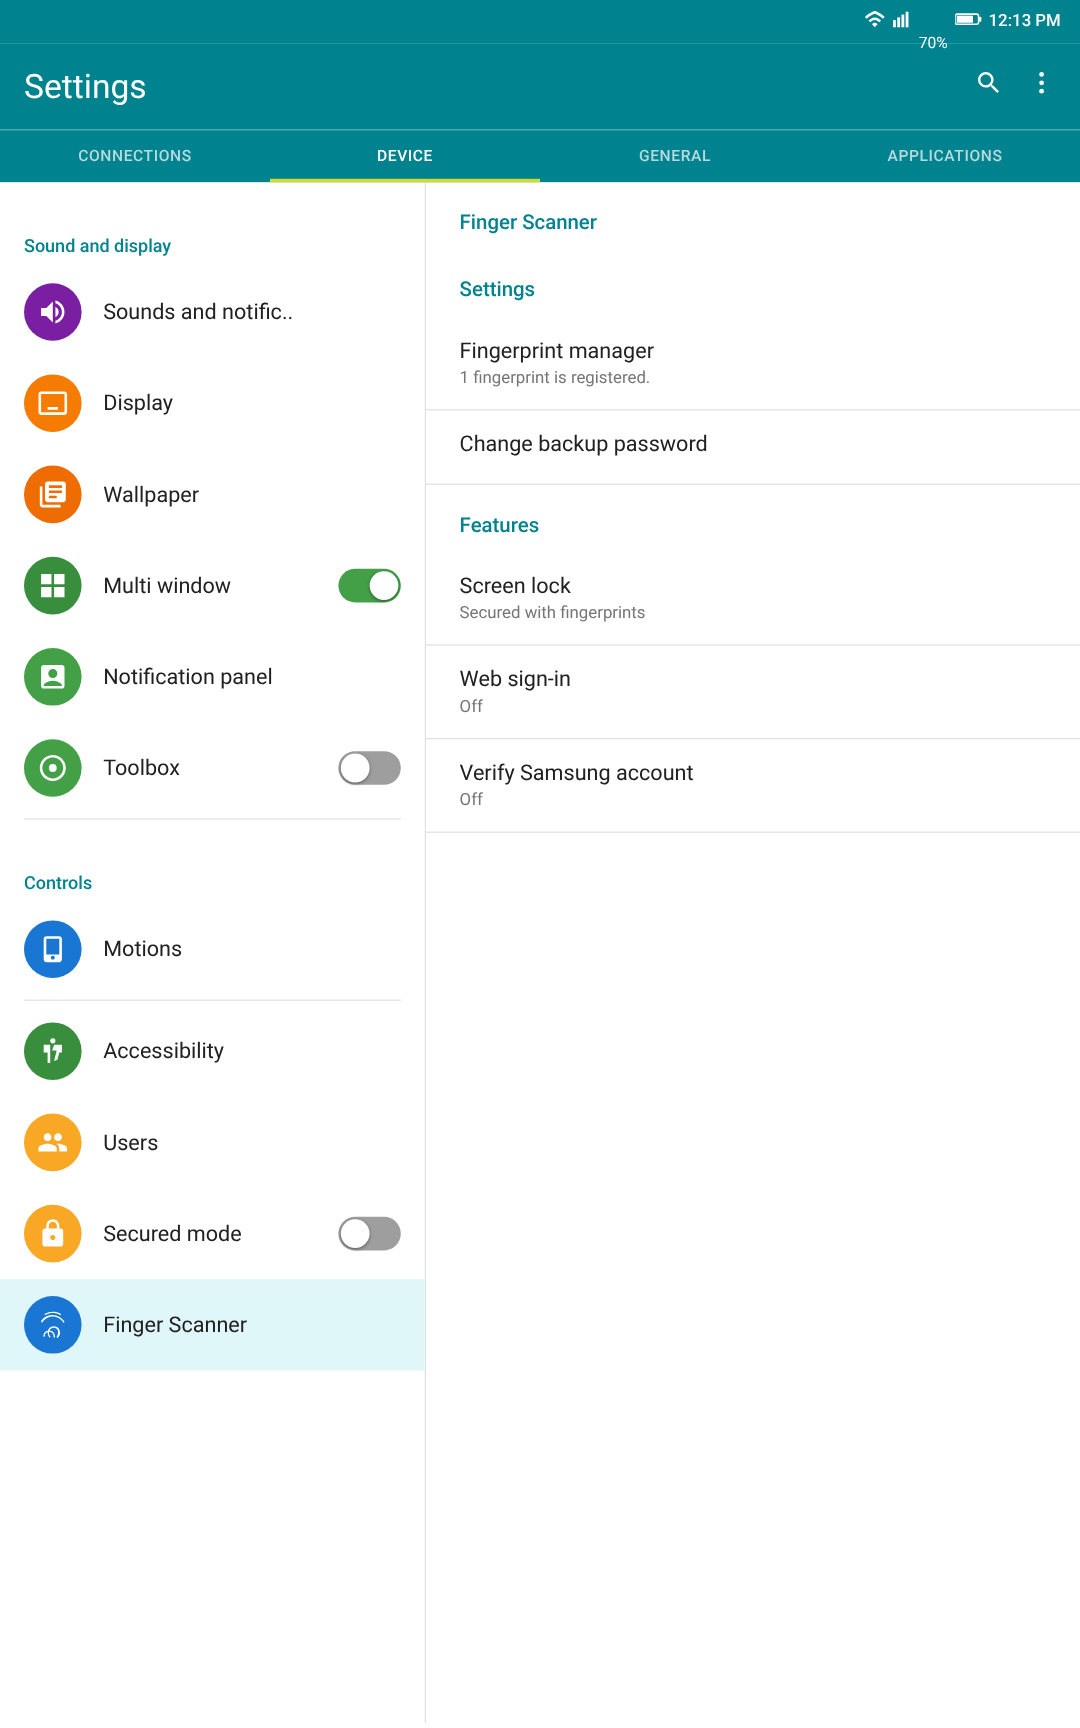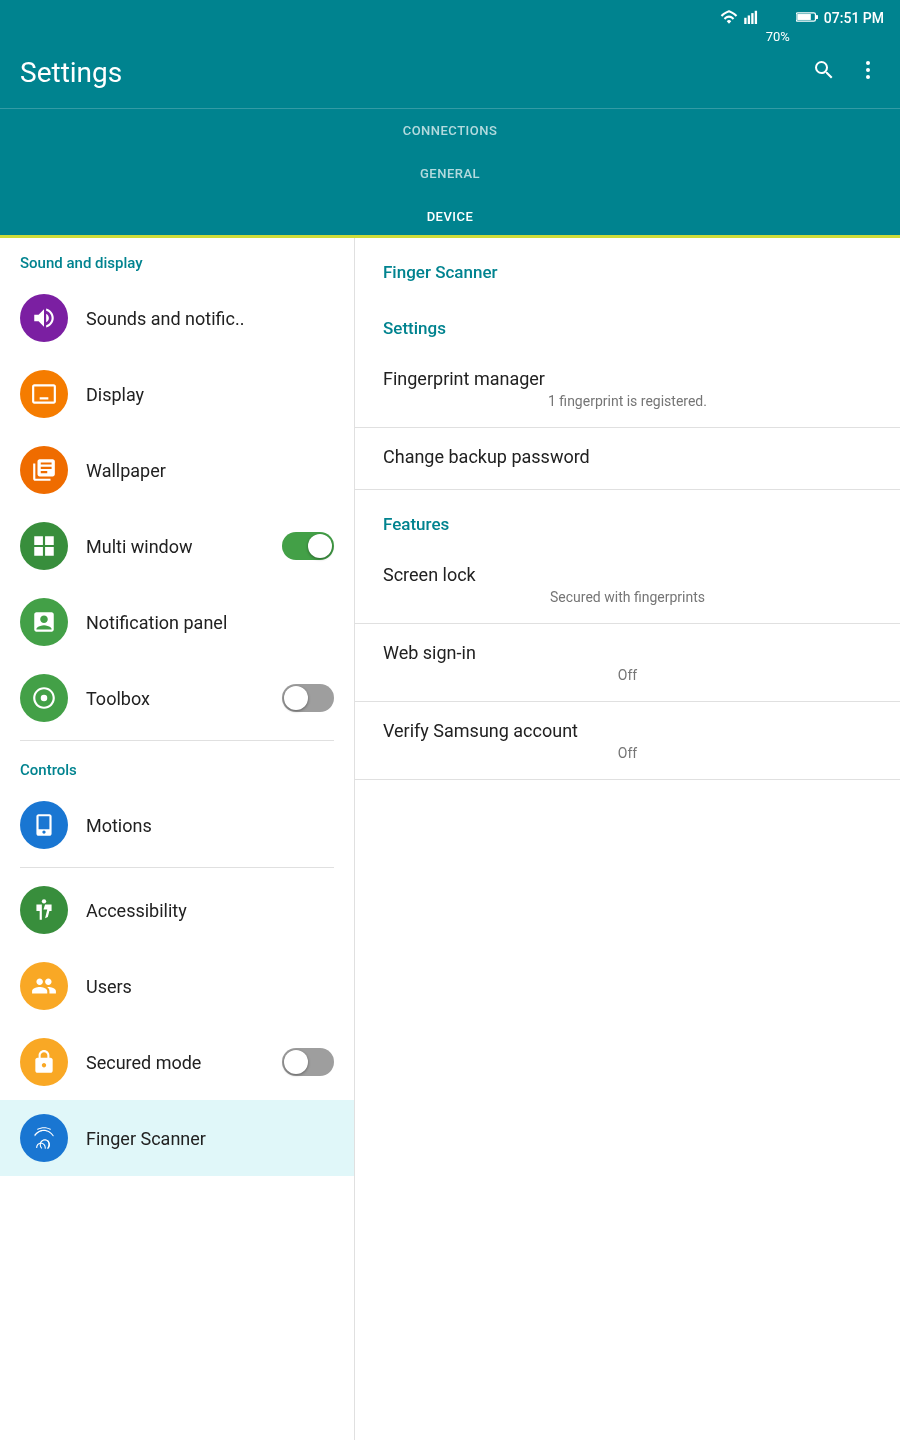--- a/index.html
+++ b/index.html
@@ -51,21 +51,20 @@
       color: #fff;
       font-size: 22px;
       cursor: pointer;
     }
 
     
     .nav-tabs {
       background: #00838f;
       display: flex;
       border-top: 1px solid rgba(255,255,255,0.2);
-      flex-direction: column;
     }
     .nav-tab {
       flex: 1;
       text-align: center;
       padding: 14px 0;
       color: rgba(255,255,255,0.7);
       font-size: 13px;
       font-weight: 500;
       letter-spacing: 0.5px;
       cursor: pointer;
@@ -96,20 +95,21 @@
       border-right: 1px solid #e0e0e0;
       overflow-y: auto;
       background: #fff;
     }
 
     .section-header {
       color: #00838f;
       font-size: 15px;
       padding: 16px 20px 8px 20px;
       font-weight: 500;
+      margin-top: 28px;
     }
 
     .menu-item {
       display: flex;
       align-items: center;
       padding: 14px 20px;
       cursor: pointer;
       min-height: 70px;
     }
     .menu-item.active {
@@ -194,21 +194,20 @@
     }
 
     .right-item-title {
       font-size: 18px;
       color: #212121;
       margin-bottom: 4px;
     }
     .right-item-subtitle {
       font-size: 14px;
       color: #757575;
-      text-align: center;
     }
 
     
     .svg-icon {
       width: 26px;
       height: 26px;
       fill: white;
     }
   </style>
 </head>
@@ -230,21 +229,21 @@
       </svg>
     </span>
     <span style="color:#fff;font-size:13px;margin-top:36px;">70%</span>
     <span>
       <svg width="22" height="12" viewBox="0 0 26 14" fill="white">
         <rect x="0" y="2" width="23" height="10" rx="2" fill="none" stroke="white" stroke-width="1.5"></rect>
         <rect x="23.5" y="4.5" width="2.5" height="5" rx="1"></rect>
         <rect x="1.5" y="3.5" width="16" height="7" fill="white"></rect>
       </svg>
     </span>
-    <span style="color:#fff;font-size:14px;font-weight:500;">07:51 PM</span>
+    <span style="color:#fff;font-size:14px;font-weight:500;">12:13 PM</span>
   </div>
 </div>
 
 <div class="header">
   <span class="header-title">Settings</span>
   <div class="header-icons">
     <span class="header-icon">
       <svg width="24" height="24" viewBox="0 0 24 24" fill="white">
         <path d="M15.5 14h-.79l-.28-.27A6.47 6.47 0 0 0 16 9.5 6.5 6.5 0 1 0 9.5 16c1.61 0 3.09-.59 4.23-1.57l.27.28v.79l5 4.99L20.49 19l-4.99-5zm-6 0C7.01 14 5 11.99 5 9.5S7.01 5 9.5 5 14 7.01 14 9.5 11.99 14 9.5 14z"></path>
       </svg>
@@ -254,22 +253,23 @@
         <circle cx="12" cy="5" r="2"></circle>
           <circle cx="12" cy="12" r="2"></circle>
           <circle cx="12" cy="19" r="2"></circle>
       </svg>
     </span>
   </div>
 </div>
 
 <div class="nav-tabs">
   <div class="nav-tab">CONNECTIONS</div>
+  <div class="nav-tab active">DEVICE</div>
   <div class="nav-tab">GENERAL</div>
-  <div class="nav-tab active">DEVICE</div>
+  <div class="nav-tab">APPLICATIONS</div>
 </div>
 
 <div class="main-content">
 
   <div class="left-panel">
 
     <div class="section-header">Sound and display</div>
 
     <div class="menu-item">
       <div class="menu-icon icon-purple">

